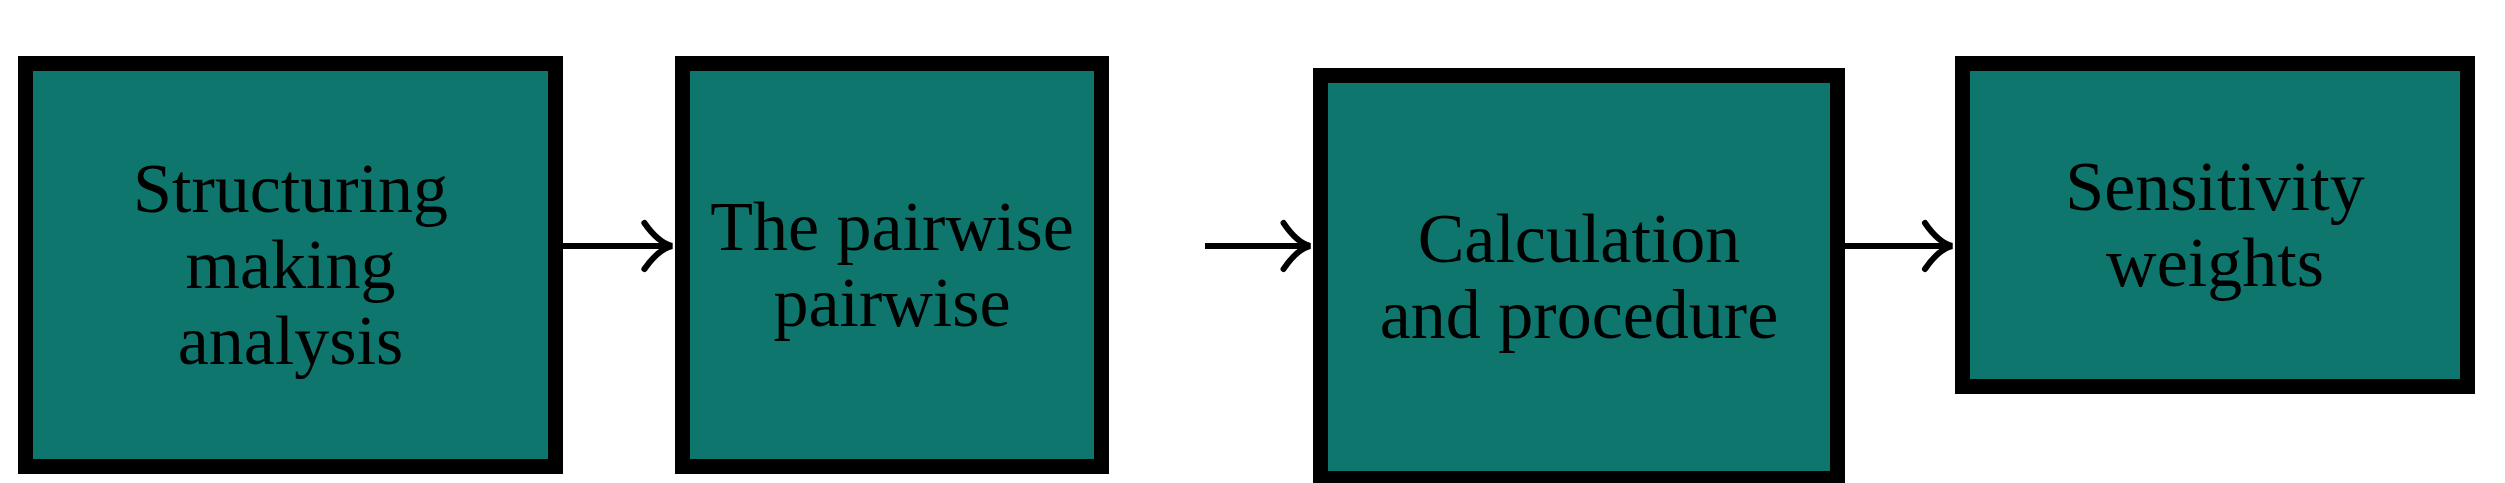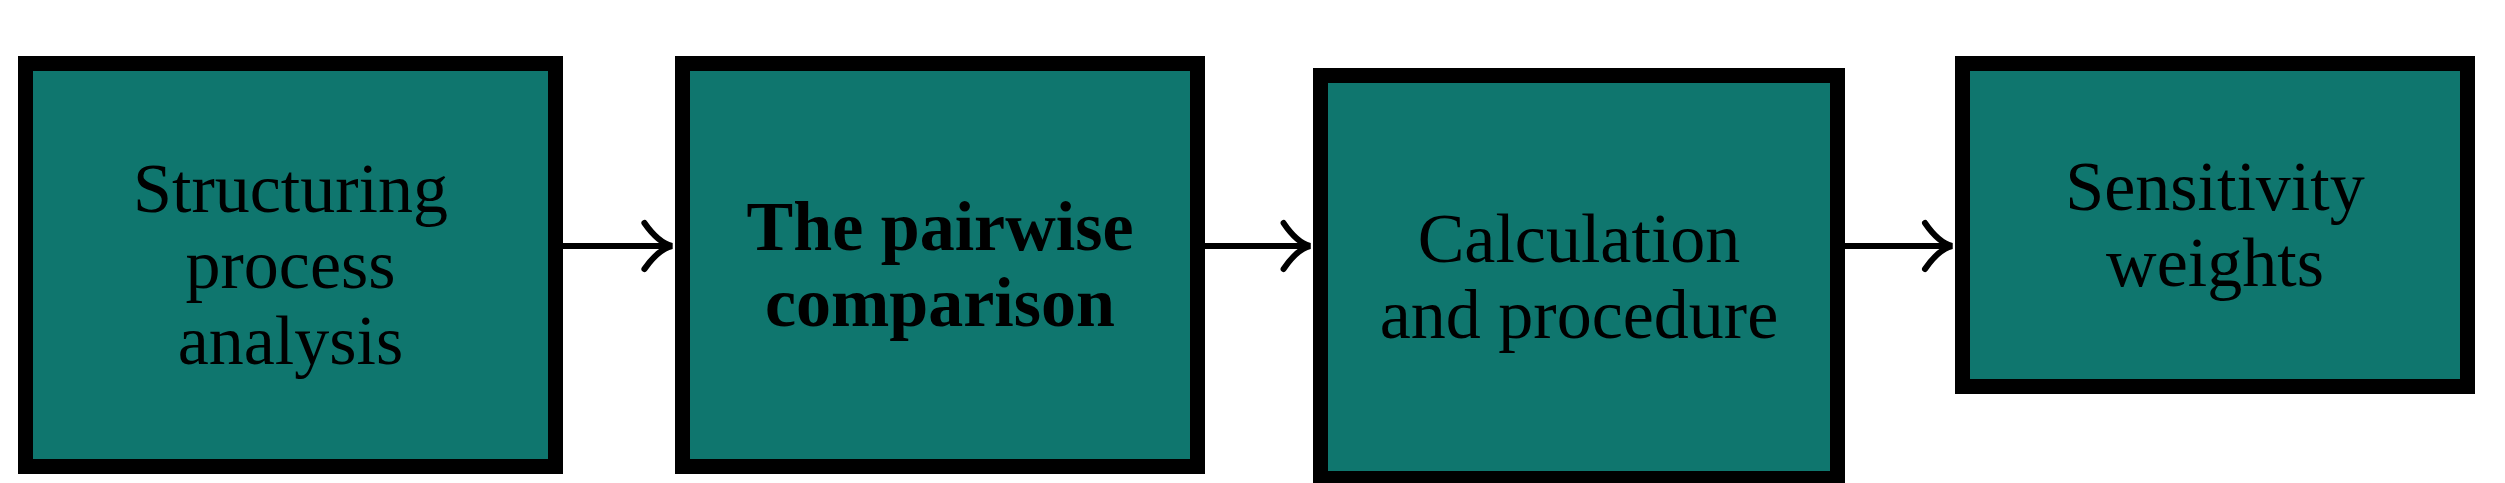--- a/index.html
+++ b/index.html
@@ -47,36 +47,36 @@
   }
 </style>
 </head>
 <body>
 
 <div class="canvas">
 
   <div class="flow-box" style="left:18px; top:33px; width:545px; height:418px;">
     <div class="box-label">
       <span>Structuring</span>
-      <span>process</span>
+      <span>making</span>
       <span>analysis</span>
     </div>
   </div>
 
   <div class="flow-arrow" style="left:563px; top:201px; width:112px;">
     <svg viewBox="0 0 110 90" preserveAspectRatio="none" xmlns="http://www.w3.org/2000/svg">
       <line x1="0" y1="45" x2="104" y2="45" stroke="#000000" stroke-width="6"></line>
       <path d="M 80,22 C 91,38 99,43 107,45 C 99,47 91,52 80,68" fill="none" stroke="#000000" stroke-width="6" stroke-linecap="round"></path>
     </svg>
   </div>
 
-  <div class="flow-box" style="left:675px; top:33px; width:530px; height:418px;font-weight:bold;">
+  <div class="flow-box" style="left:675px; top:33px; width:434px; height:418px;">
     <div class="box-label">
       <span>The pairwise</span>
-      <span>comparison</span>
+      <span>pairwise</span>
     </div>
   </div>
 
   <div class="flow-arrow" style="left:1205px; top:201px; width:108px;">
     <svg viewBox="0 0 110 90" preserveAspectRatio="none" xmlns="http://www.w3.org/2000/svg">
       <line x1="0" y1="45" x2="104" y2="45" stroke="#000000" stroke-width="6"></line>
       <path d="M 80,22 C 91,38 99,43 107,45 C 99,47 91,52 80,68" fill="none" stroke="#000000" stroke-width="6" stroke-linecap="round"></path>
     </svg>
   </div>
 

